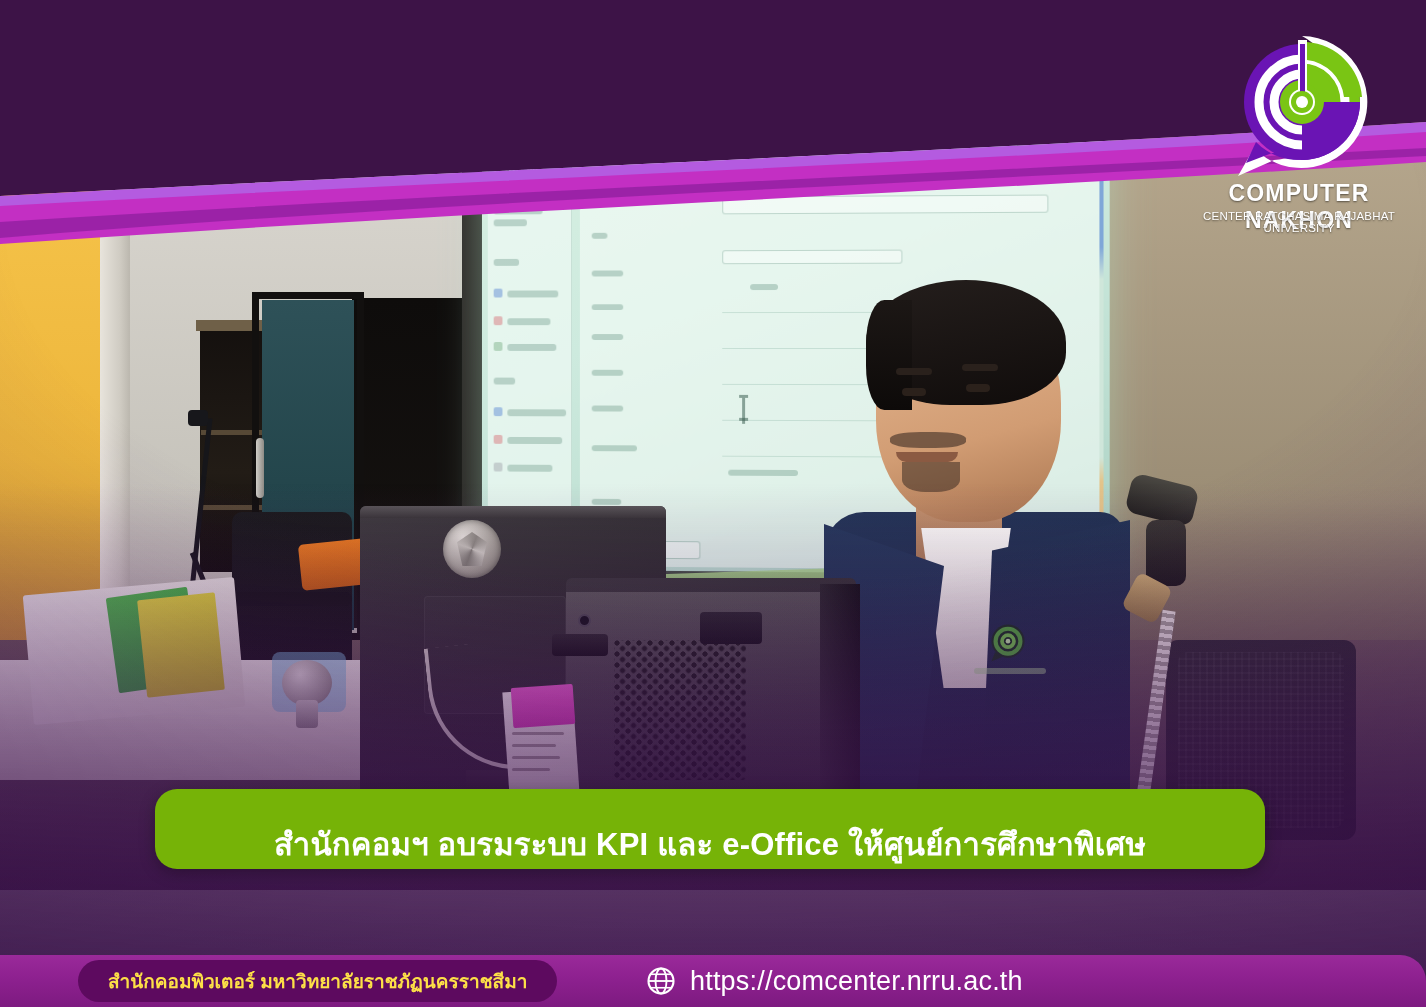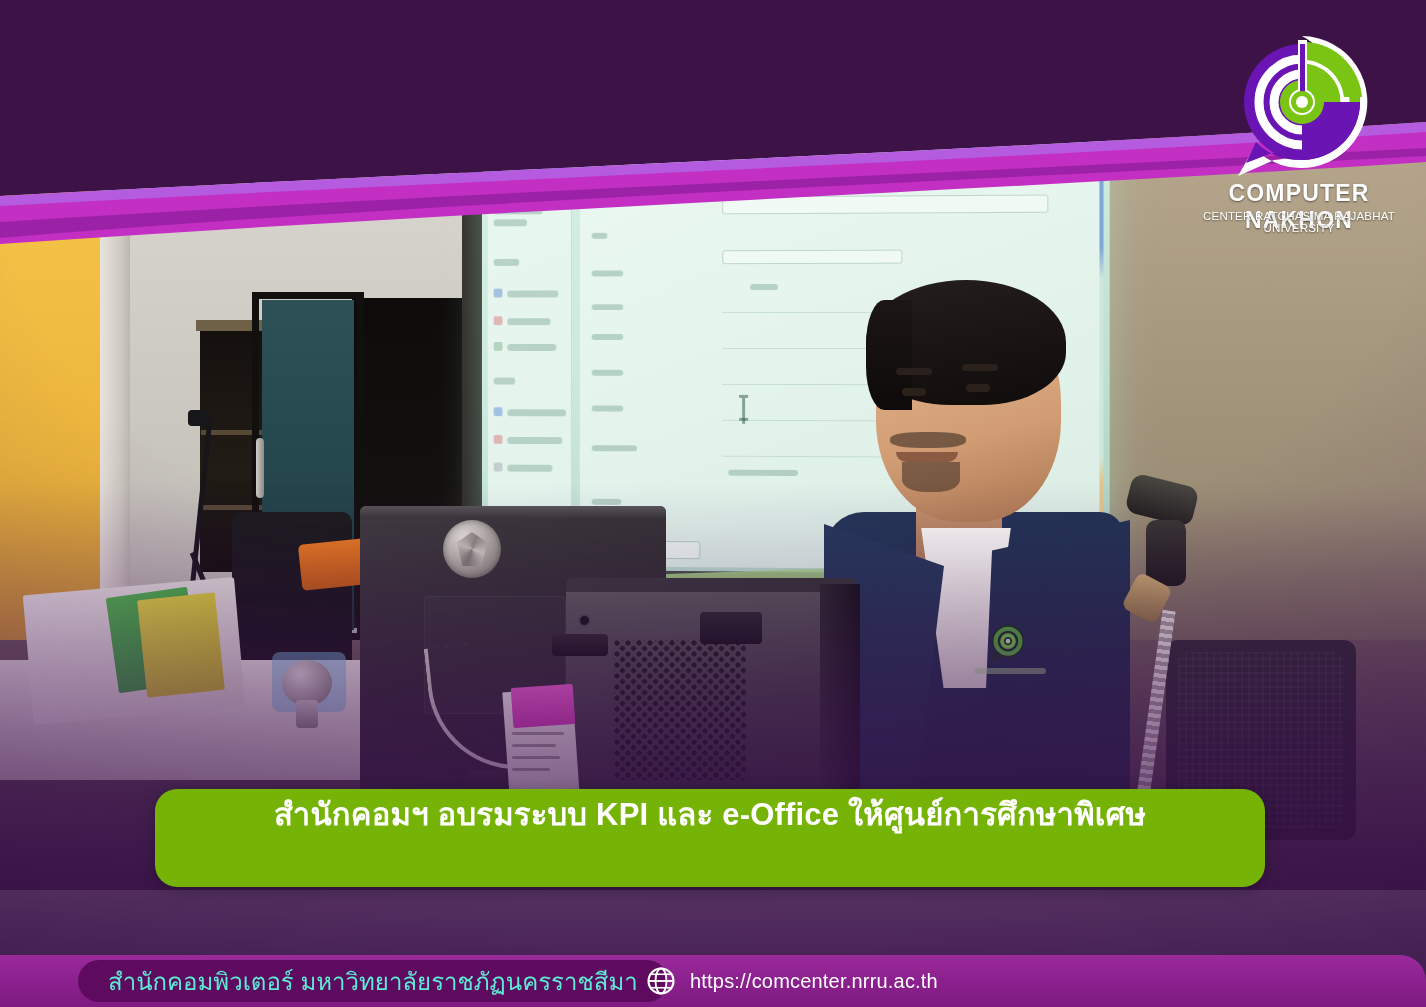--- a/index.html
+++ b/index.html
@@ -212,34 +212,34 @@
   .logo{position:absolute;left:1186px;top:30px;width:226px;height:210px;}
   .logo-mark{position:absolute;left:36px;top:0;width:160px;height:150px;}
   .logo-title{position:absolute;left:0;top:150px;width:226px;text-align:center;
         color:#fff;font-size:23px;font-weight:bold;letter-spacing:1.2px;
         text-shadow:0 1px 2px rgba(0,0,0,.5);}
   .logo-sub{position:absolute;left:0;top:180px;width:226px;text-align:center;
         color:#fff;font-size:11.5px;letter-spacing:.2px;
         text-shadow:0 1px 2px rgba(0,0,0,.5);}
 
   
-  .title-banner{position:absolute;left:155px;top:789px;width:1110px;height:98px;
-        border-radius:22px;background:#76b307;display:flex;align-items:flex-start;justify-content:center;
+  .title-banner{position:absolute;left:155px;top:789px;width:1110px;height:80px;
+        border-radius:22px;background:#76b307;display:flex;align-items:flex-end;justify-content:center;
         box-shadow:0 4px 16px rgba(0,0,0,.28);}
   .title-text{color:#ffffff;font-size:31px;font-weight:bold;letter-spacing:.2px;white-space:nowrap;}
 
   
   .bottom-bar{position:absolute;left:0;top:955px;width:1426px;height:52px;
         background:linear-gradient(180deg,#9a2a9a 0%,#8e2190 42%,#7d1a80 100%);
         border-radius:0 26px 0 0;display:flex;align-items:center;}
   .bb-pill{position:absolute;left:78px;top:5px;height:42px;padding:0 30px;border-radius:21px;
         background:#5d0a5f;display:flex;align-items:center;}
-  .bb-pill-text{color:#5eead4;font-size:24px;font-weight:normal;white-space:nowrap;}
+  .bb-pill-text{color:#fde047;font-size:19px;font-weight:bold;white-space:nowrap;}
   .bb-url{position:absolute;left:646px;top:0;height:52px;display:flex;align-items:center;gap:14px;}
-  .bb-url-text{color:#ffffff;font-size:20px;letter-spacing:.2px;white-space:nowrap;}
+  .bb-url-text{color:#ffffff;font-size:27px;letter-spacing:.2px;white-space:nowrap;}
   .bb-fb{position:absolute;left:1053px;top:0;height:52px;display:flex;align-items:center;gap:14px;}
   .bb-fb-text{color:#ffffff;font-size:21px;letter-spacing:.2px;white-space:nowrap;}
   .fb-circle{width:33px;height:33px;border-radius:50%;background:#3a0b45;
         display:flex;align-items:center;justify-content:center;}
 </style>
 </head>
 <body>
 
 <div class="stage">
 

